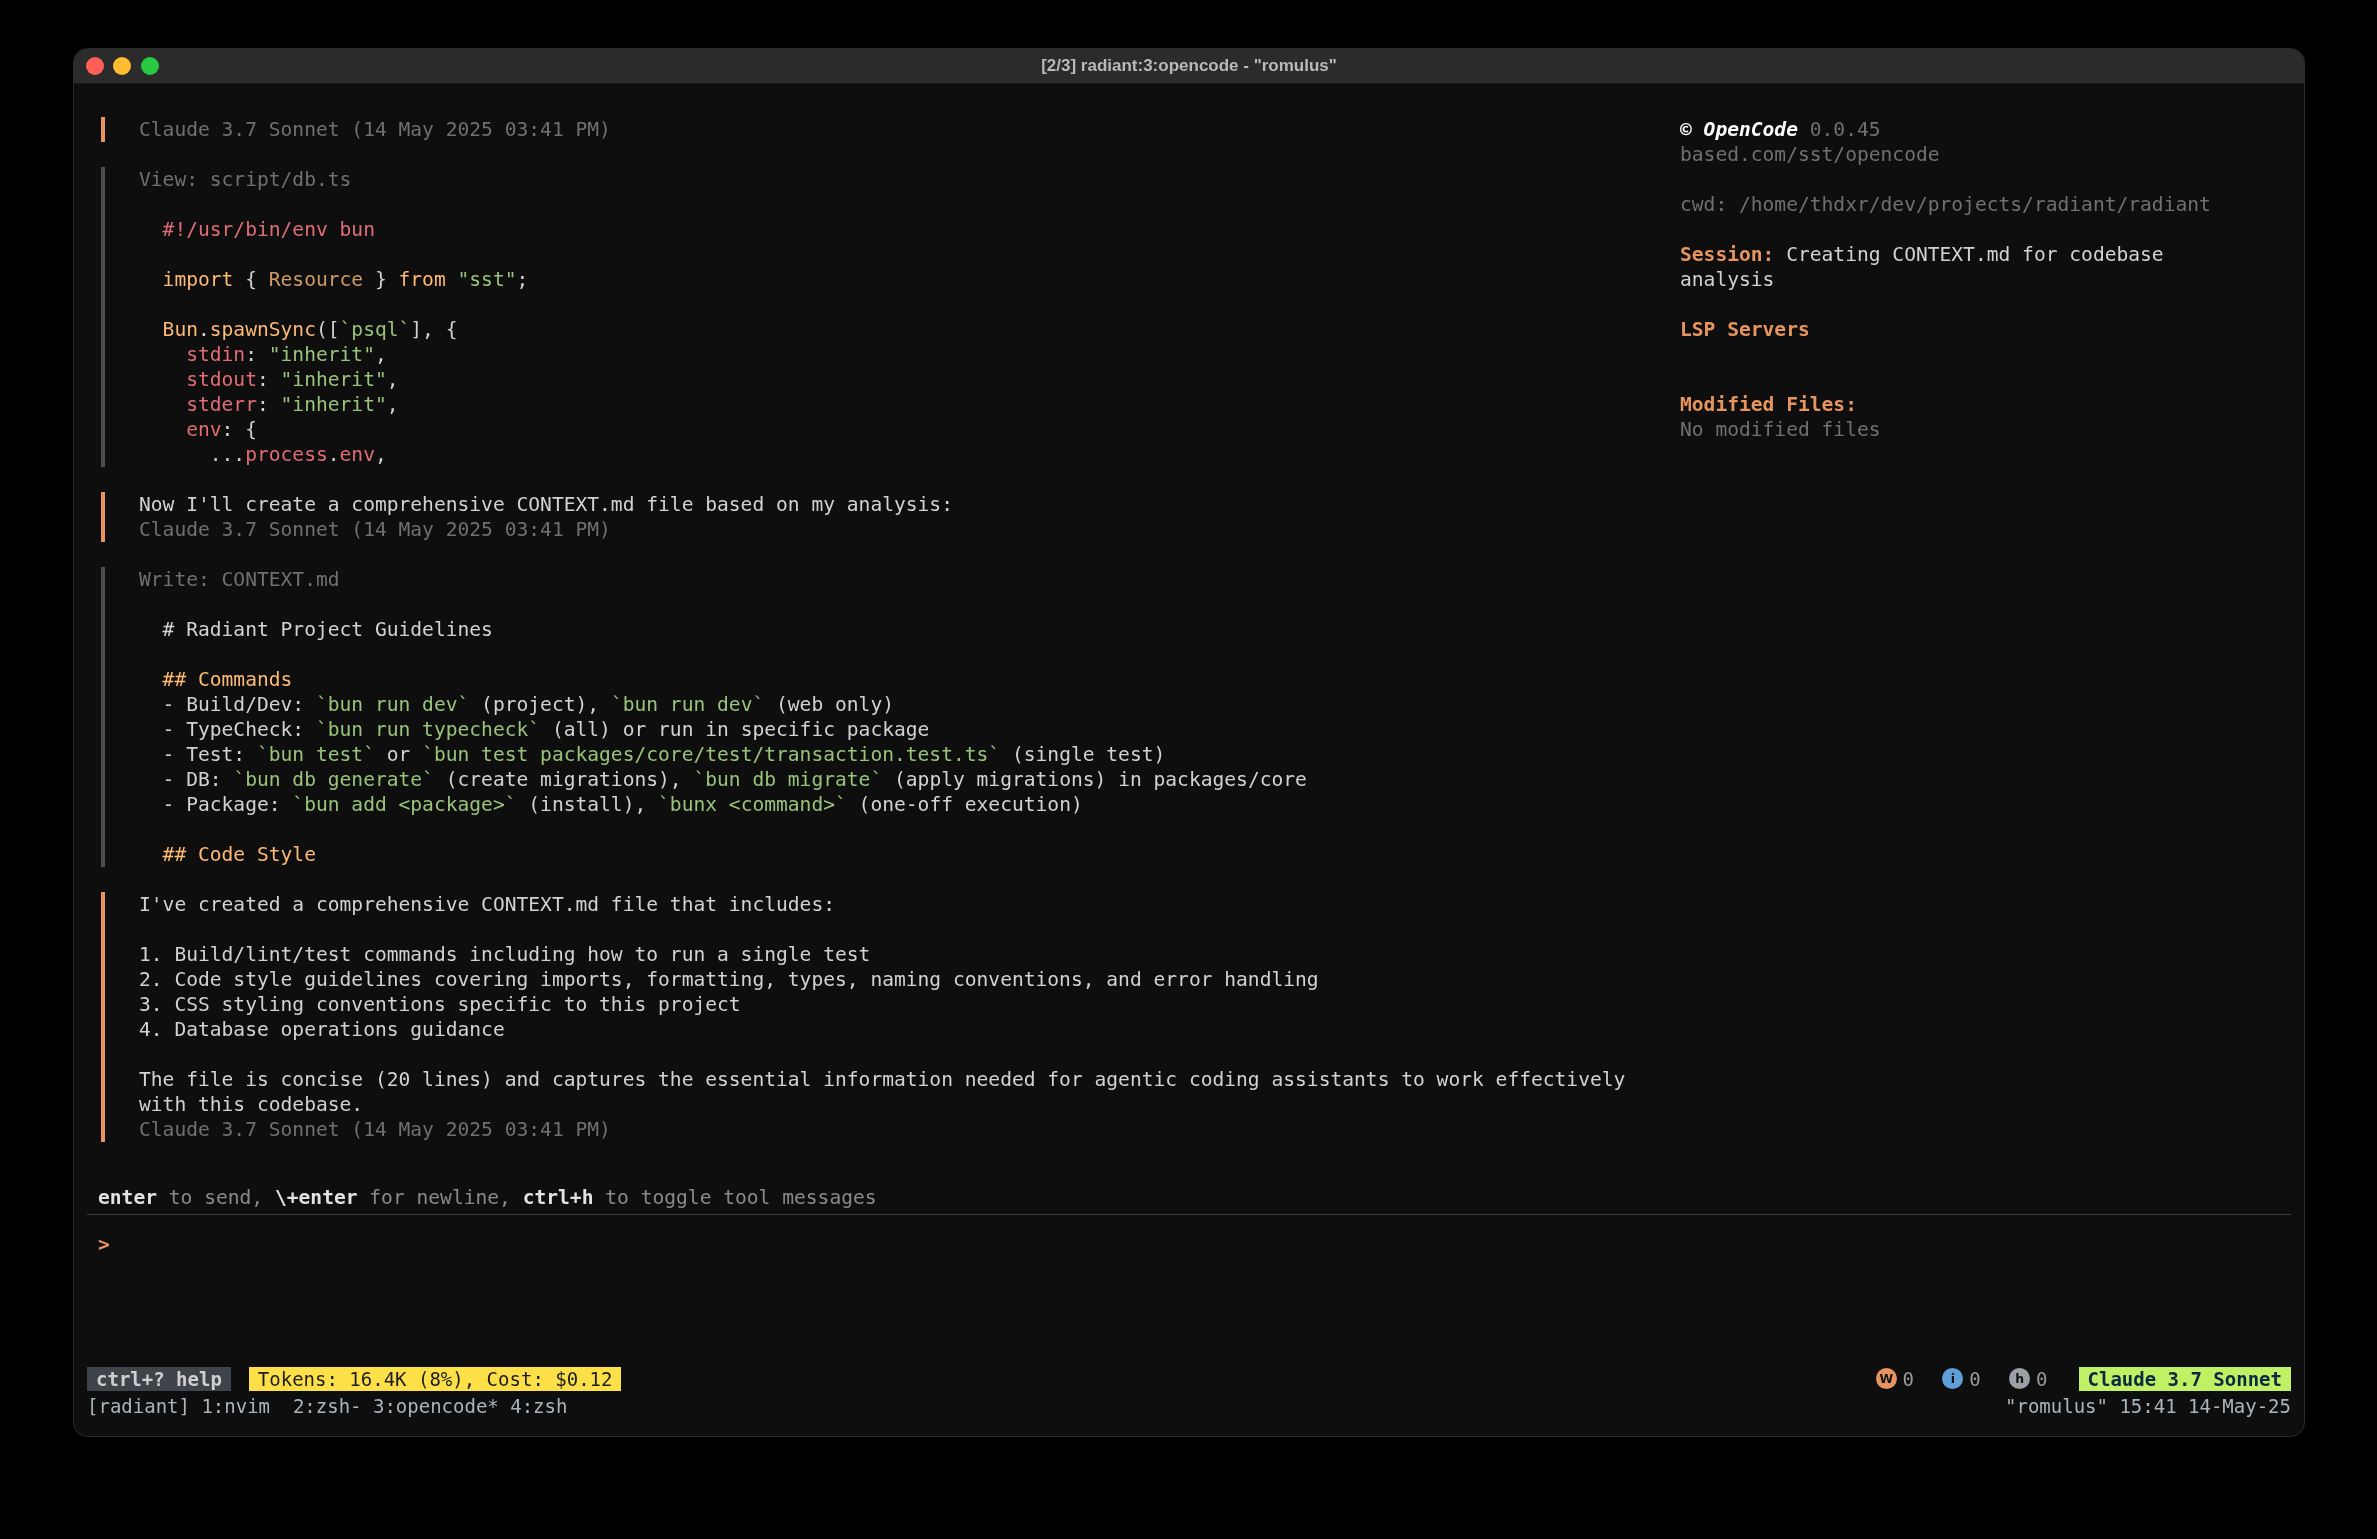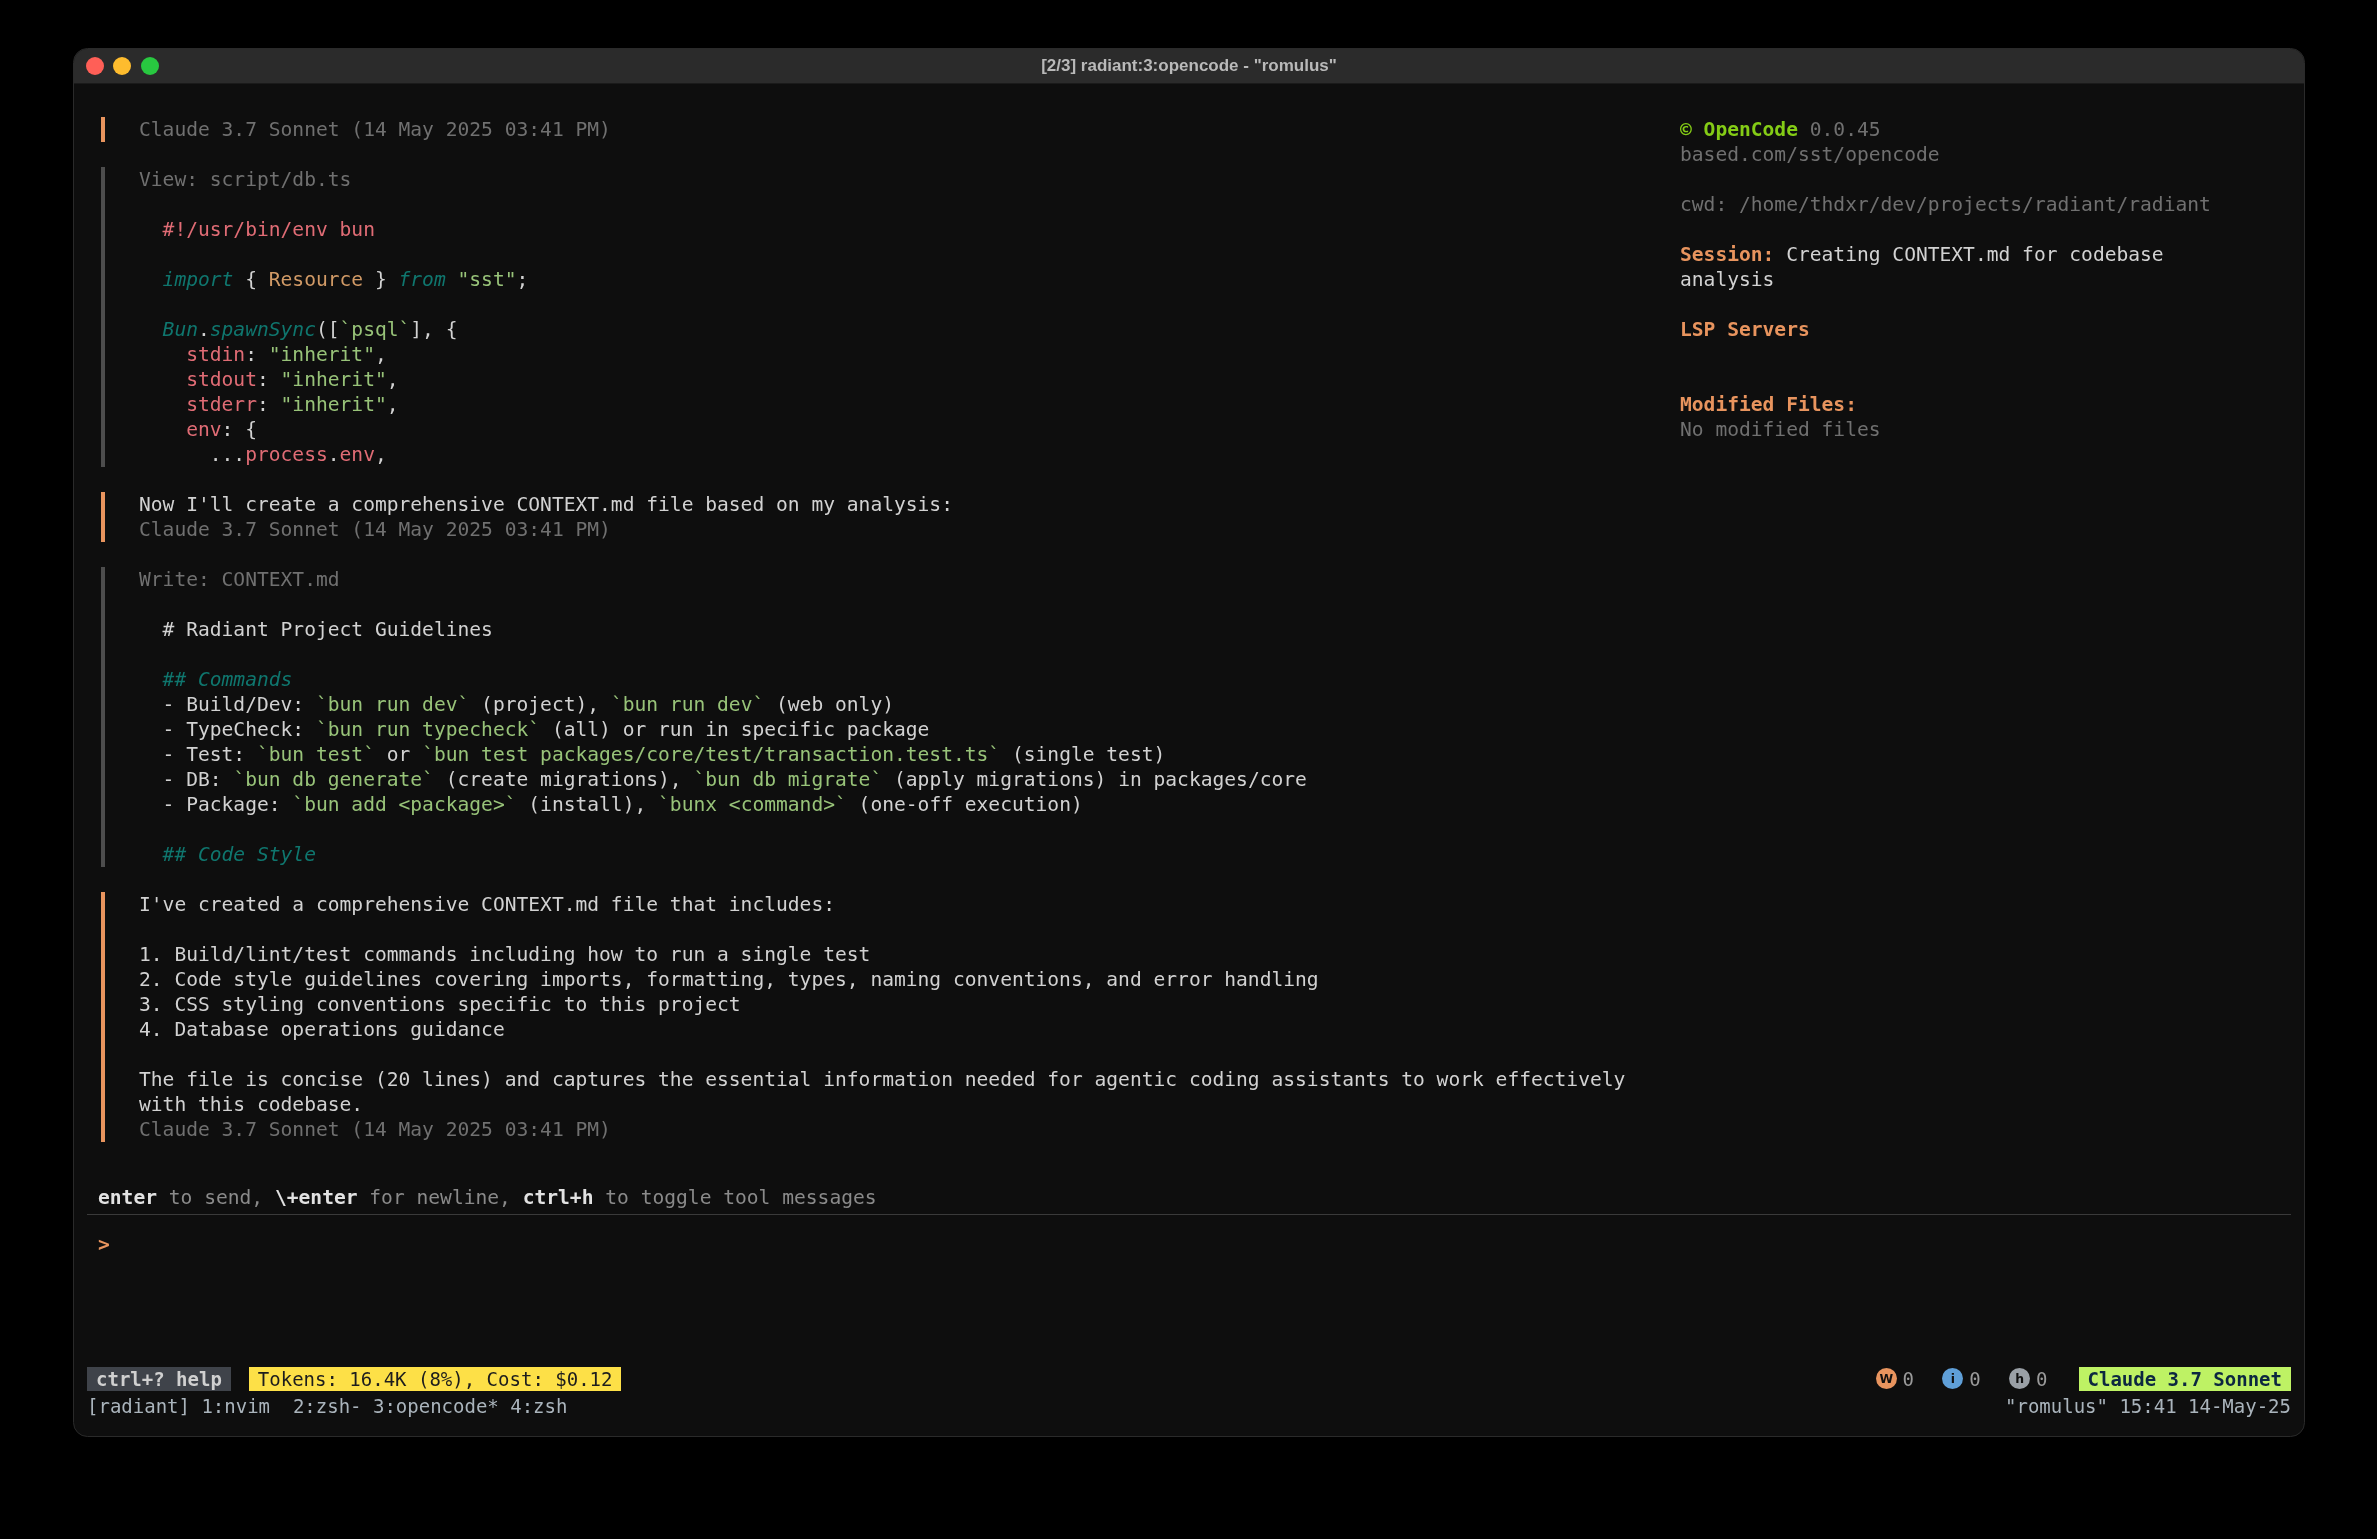--- a/index.html
+++ b/index.html
@@ -26,24 +26,24 @@
   .sidebar { flex:0 0 598px; margin-right:26px; }
 
   .line { min-height:25px; line-height:25px; font-size:19.6px; white-space:pre; }
 
   .msg-block, .tool-block { margin:0 0 25px 27px; padding-left:34px; }
   .msg-block  { border-left:4.6px solid #e8945e; }
   .tool-block { border-left:4.6px solid #4d4d4d; }
 
   
   .t-def    { color:#d2d2d2; }
-  .t-defb   { color:#84cc16; font-weight:bold; }
+  .t-defb   { color:#ffffff; font-weight:bold;font-style:italic; }
   .t-gray   { color:#707070; }
   .t-red    { color:#e06c75; }
-  .t-blue   { color:#0f766e;font-style:italic; }
+  .t-blue   { color:#fdba74; }
   .t-green  { color:#98c379; }
   .t-orange { color:#d19a66; }
   .t-accentb{ color:#e8945e; font-weight:bold; }
   .t-hint   { color:#8a8a8a; }
   .t-hintb  { color:#e2e2e2; font-weight:bold; }
 
   .hint-row { margin:0 0 3.9px 24px; }
   .separator { border-top:1.3px solid #3a3a3a; margin:0 13px; }
   .input-area { flex:0 0 149px; padding:17px 0 0 24px; }
   .prompt { color:#e8945e; font-weight:bold; font-size:19.6px; line-height:25px; }

